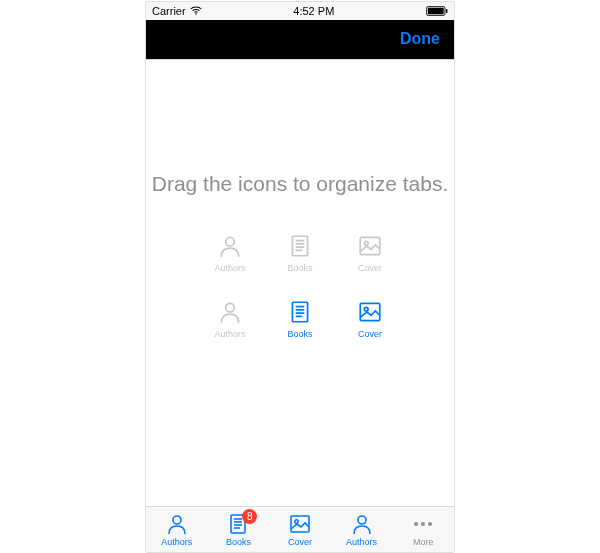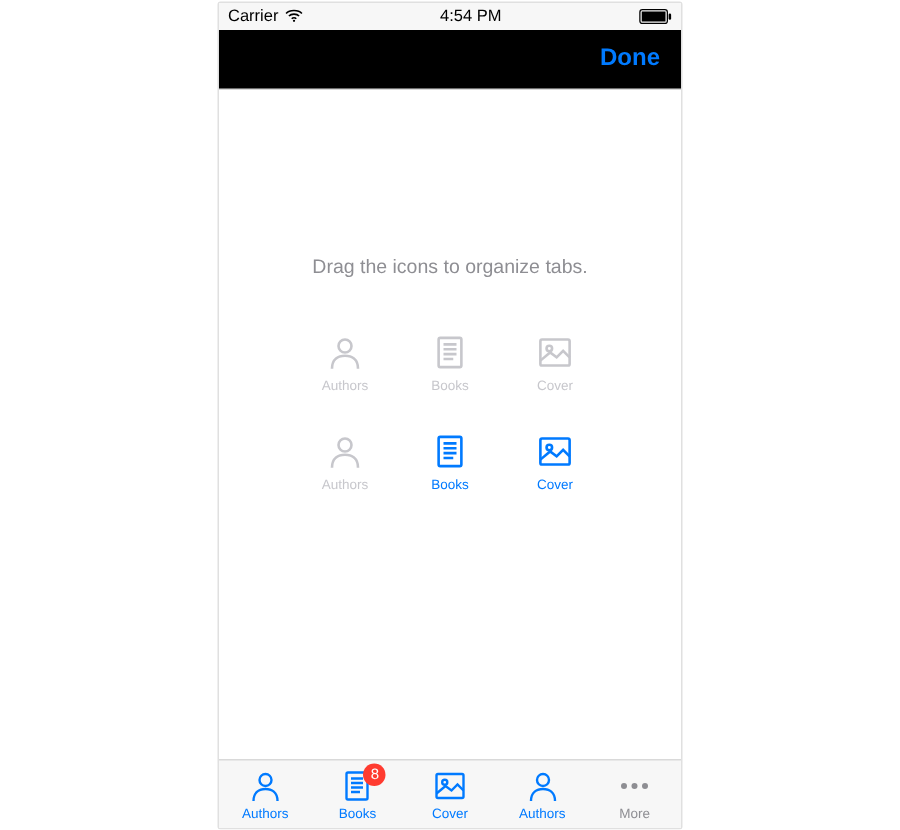--- a/index.html
+++ b/index.html
@@ -63,21 +63,21 @@
   .content {
     flex: 1;
     background: #fff;
     display: flex;
     flex-direction: column;
     align-items: center;
     padding-top: 110px;
   }
   .instruction {
     color: #8e8e93;
-    font-size: 13px;
+    font-size: 21px;
     text-align: center;
     line-height: 1.3;
     margin-bottom: 36px;
   }
   .grid-row {
     display: flex;
     gap: 22px;
     margin-bottom: 26px;
     justify-content: center;
   }
@@ -150,21 +150,21 @@
     <div class="status-bar">
       <div class="status-left">
         <span>Carrier</span>
         <svg class="wifi-icon" viewBox="0 0 16 12">
           <path d="M1 4 C4 0.5 12 0.5 15 4" stroke="#000" stroke-width="1.4" fill="none"></path>
           <path d="M3.5 6.3 C5.5 4 10.5 4 12.5 6.3" stroke="#000" stroke-width="1.4" fill="none"></path>
           <path d="M6 8.6 C7 7.5 9 7.5 10 8.6" stroke="#000" stroke-width="1.4" fill="none"></path>
           <circle cx="8" cy="10.5" r="1" fill="#000"></circle>
         </svg>
       </div>
-      <div>4:54 PM</div>
+      <div>4:52 PM</div>
       <div class="status-right">
         <svg class="battery-icon" viewBox="0 0 26 12">
           <rect x="0.5" y="0.5" width="22" height="11" rx="2" stroke="#000" fill="none"></rect>
           <rect x="2" y="2" width="19" height="8" fill="#000"></rect>
           <rect x="23.5" y="3.5" width="2" height="5" rx="1" fill="#000"></rect>
         </svg>
       </div>
     </div>
 
     <div class="nav-bar">

